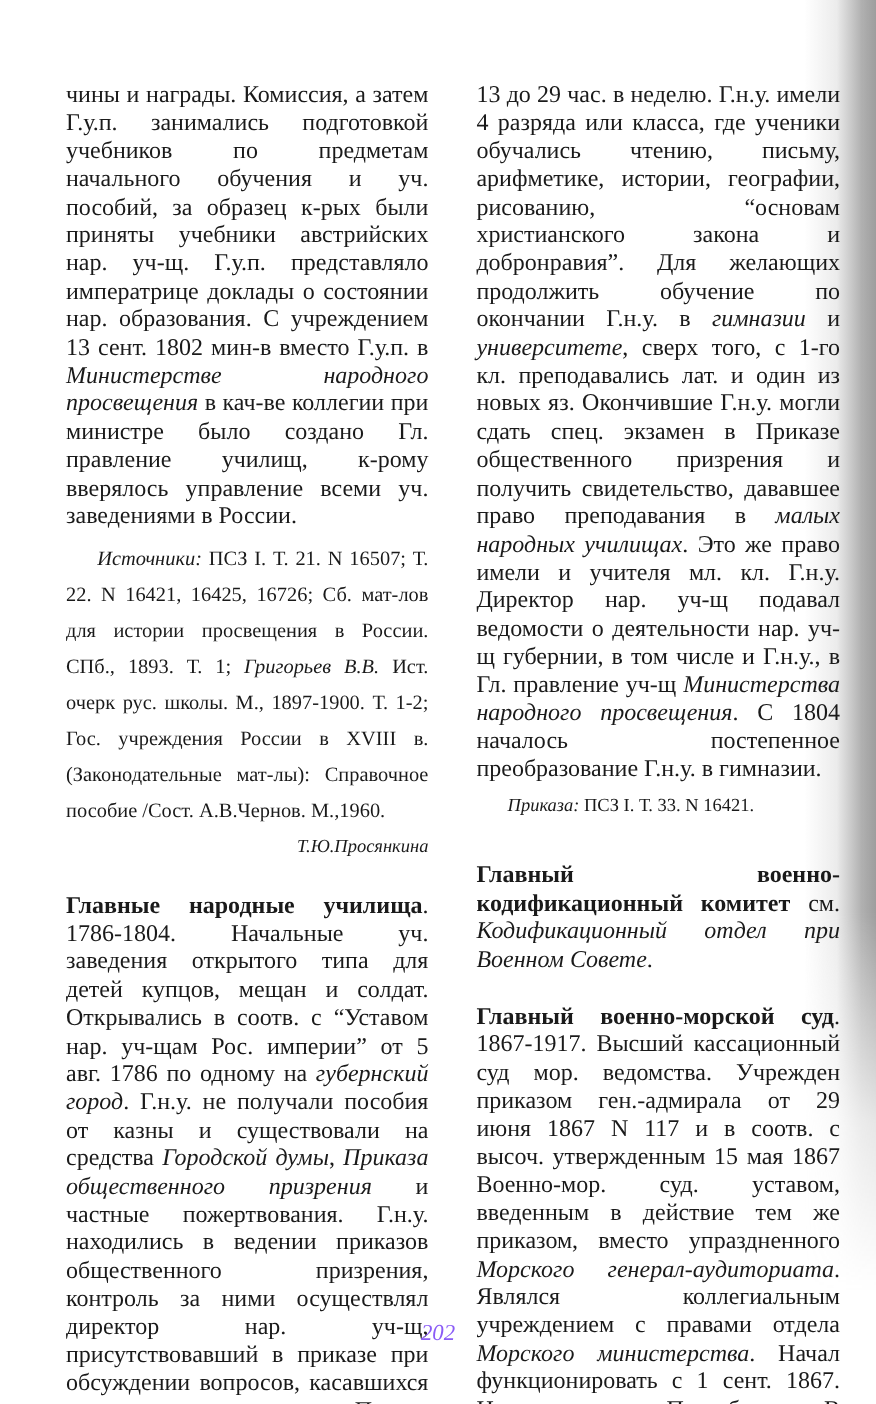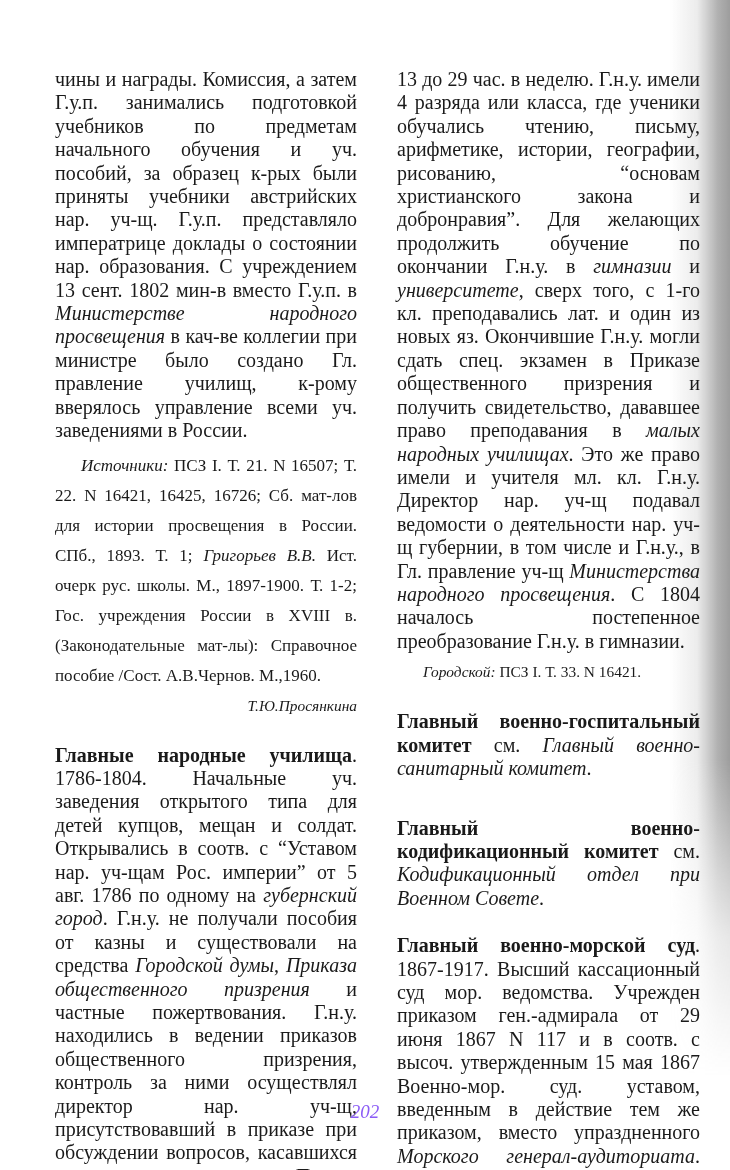--- a/index.html
+++ b/index.html
@@ -40,22 +40,21 @@
 
 <div class="col col-left">
   <p>чины и награды. Комиссия, а затем Г.у.п. занимались подготовкой учебников по предметам начального обучения и уч. пособий, за образец к-рых были приняты учебники австрийских нар. уч-щ. Г.у.п. представляло императрице доклады о состоянии нар. образования. С учреждением 13 сент. 1802 мин-в вместо Г.у.п. в <i>Министерстве народного просвещения</i> в кач-ве коллегии при министре было создано Гл. правление училищ, к-рому вверялось управление всеми уч. заведениями в России.</p>
   <p class="src"><i>Источники:</i><span> ПСЗ I. Т. 21. N 16507; Т. 22. N 16421, 16425, 16726; Сб. мат-лов для истории просвещения в России. СПб., 1893. Т. 1; <i>Григорьев В.В.</i> Ист. очерк рус. школы. М., 1897-1900. Т. 1-2; Гос. учреждения России в XVIII в. (Законодательные мат-лы): Справочное пособие /Сост. А.В.Чернов. М.,1960.</span></p>
   <div class="author">Т.Ю.Просянкина</div>
   <p class="entry"><b>Главные народные училища</b><span>. 1786-1804. Начальные уч. заведения открытого типа для детей купцов, мещан и солдат. Открывались в соотв. с “Уставом нар. уч-щам Рос. империи” от 5 авг. 1786 по одному на <i>губернский город</i>. Г.н.у. не получали пособия от казны и существовали на средства <i>Городской думы</i>, <i>Приказа общественного призрения</i> и частные пожертвования. Г.н.у. находились в ведении приказов общественного призрения, контроль за ними осуществлял директор нар. уч-щ, присутствовавший в приказе при обсуждении вопросов, касавшихся деятельности уч-щ. Приказ общественного призрения согласно уставу обязан был изыскивать средства на оплату помещения, жалованья учителям, приобретение через книжную лавку нар. уч-щ книг, перечень к-рых был приведен в уставе в кач-ве пособий учителям и уч-ся. Обучение в Г.н.у. было бесплатным, но уч. пособия ученики должны были приобретать за свой счет; малоимущие обеспечивались пособиями бесплатно. Штат Г.н.у. включал 6 учителей с нагрузкой от</span></p>
 </div>
 
 <div class="col col-right">
   <p>13 до 29 час. в неделю. Г.н.у. имели 4 разряда или класса, где ученики обучались чтению, письму, арифметике, истории, географии, рисованию, “основам христианского закона и добронравия”. Для желающих продолжить обучение по окончании Г.н.у. в <i>гимназии</i> и <i>университете</i>, сверх того, с 1-го кл. преподавались лат. и один из новых яз. Окончившие Г.н.у. могли сдать спец. экзамен в Приказе общественного призрения и получить свидетельство, дававшее право преподавания в <i>малых народных училищах</i>. Это же право имели и учителя мл. кл. Г.н.у. Директор нар. уч-щ подавал ведомости о деятельности нар. уч-щ губернии, в том числе и Г.н.у., в Гл. правление уч-щ <i>Министерства народного просвещения</i>. С 1804 началось постепенное преобразование Г.н.у. в гимназии.</p>
-  <p class="src-single"><i>Городской:</i><span> ПСЗ I. Т. 33. N 16421.</span></p>
+  <p class="src-single"><i>Приказа:</i><span> ПСЗ I. Т. 33. N 16421.</span></p>
 
-  <p class="entry"><b>Главный военно-госпитальный комитет</b><span> см. </span><i>Главный военно-санитарный комитет</i><span>.</span></p>
 
   <p class="entry-tight" style="margin-top:36px"><b>Главный военно-кодификационный комитет</b><span> см. </span><i>Кодификационный отдел при Военном Совете</i><span>.</span></p>
 
   <p class="entry-tight" style="margin-top:24px"><b>Главный военно-морской суд</b><span>. 1867-1917. Высший кассационный суд мор. ведомства. Учрежден приказом ген.-адмирала от 29 июня 1867 N 117 и в соотв. с высоч. утвержденным 15 мая 1867 Военно-мор. суд. уставом, введенным в действие тем же приказом, вместо упраздненного <i>Морского генерал-аудиториата</i>. Являлся коллегиальным учреждением с правами отдела <i>Морского министерства</i>. Начал функционировать с 1 сент. 1867. Находился в Петербурге. В удаленных от столицы портах в особо важных случаях для наказания виновных с разрешения императора учреждалось особое присутствие с той же степенью власти, что была предоставлена Г.в.-м.с. Осн. задача Г.в.-м.с. сводилась к контролю за юрид. исполнением суд.</span></p>
 </div>
 
 <div class="page-num">202</div>
 
 </body></html>

